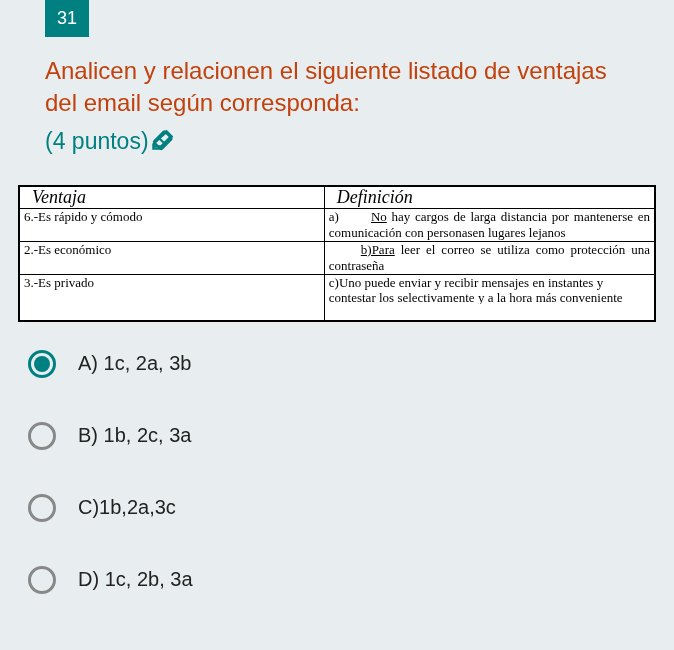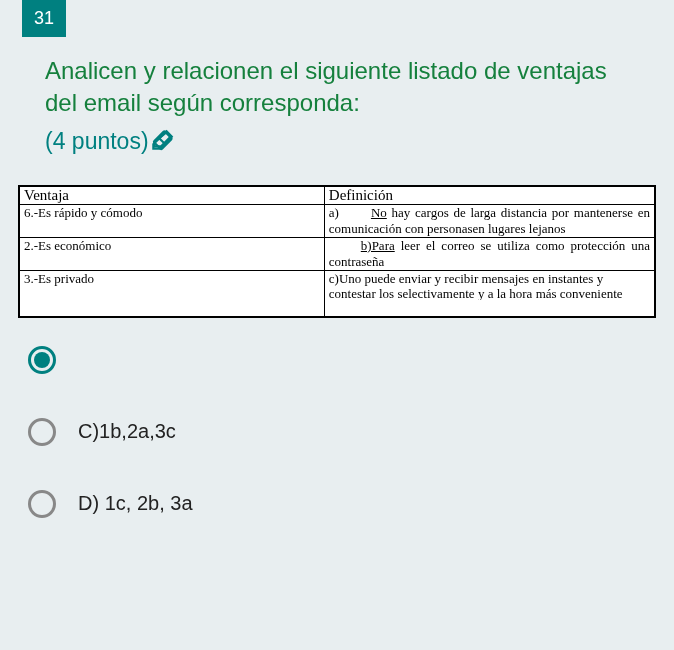--- a/index.html
+++ b/index.html
@@ -14,26 +14,26 @@
       height: 650px;
       overflow: hidden;
       position: relative;
     }
     .question-number {
       background: #008080;
       color: #fff;
       display: inline-block;
       padding: 8px 12px;
       font-size: 18px;
-      margin-left: 22px;
+      margin-left: 45px;
       margin-top: 0;
     }
     .question-text {
       font-size: 24px;
-      color: #15803d;
+      color: #c2410c;
       margin: 18px 45px 0 45px;
       line-height: 1.35;
     }
     .points-row {
       display: flex;
       align-items: center;
       margin: 8px 45px 0 45px;
     }
     .points {
       color: #008080;
@@ -49,23 +49,24 @@
     }
     table {
       border-collapse: collapse;
       width: 100%;
       font-size: 12px;
     }
     th {
       border: 1px solid #000;
       text-align: left;
       font-weight: normal;
-      padding: 0 4px;
+      padding: 0 12px;
       font-family: "Times New Roman", serif;
-      font-size: 15px;
+      font-size: 18px;
+      font-style: italic;
     }
     td {
       border: 1px solid #000;
       padding: 0 4px;
       font-family: "Times New Roman", serif;
       font-size: 13px;
       vertical-align: top;
     }
     .col-left {
       width: 48%;
@@ -166,20 +167,25 @@
           <div class="cutoff">contestar los selectivamente y a la hora más conveniente</div>
         </td>
       </tr>
     </tbody>
   </table>
 </div>
 
 <div class="options">
   <div class="option">
     <div class="radio selected"></div>
+    <span class="option-label">A) 1c, 2a, 3b</span>
+  </div>
+  <div class="option">
+    <div class="radio"></div>
+    <span class="option-label">B) 1b, 2c, 3a</span>
   </div>
   <div class="option">
     <div class="radio"></div>
     <span class="option-label">C)1b,2a,3c</span>
   </div>
   <div class="option">
     <div class="radio"></div>
     <span class="option-label">D) 1c, 2b, 3a</span>
   </div>
 </div>

